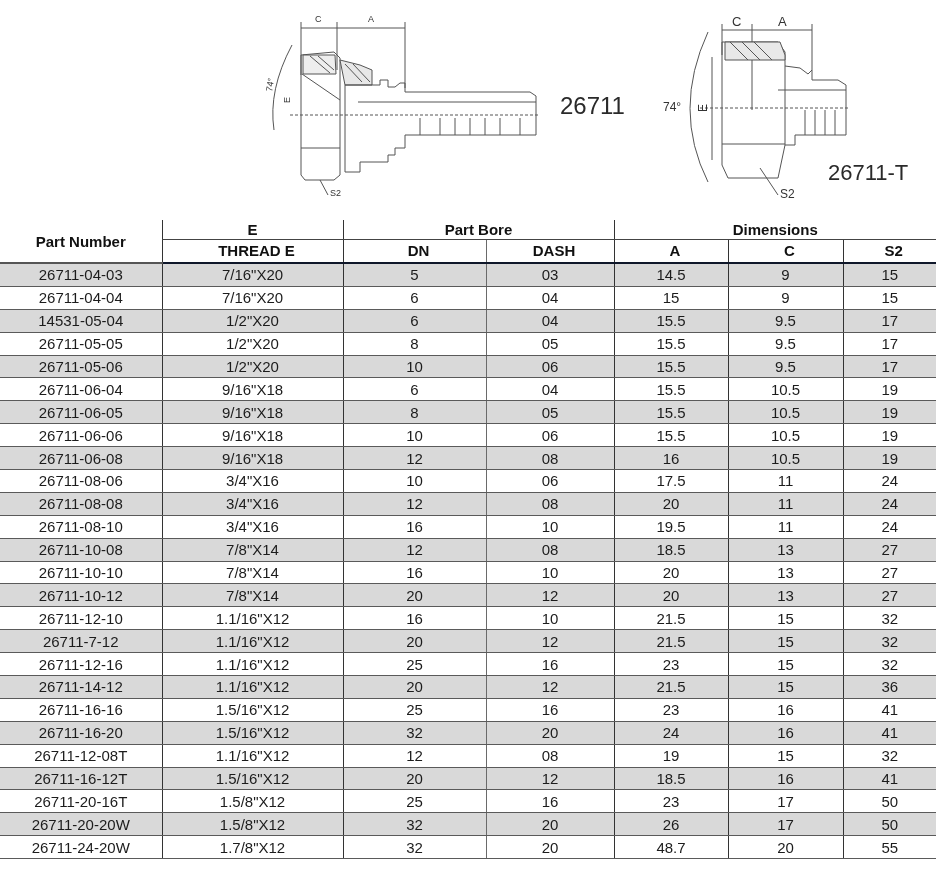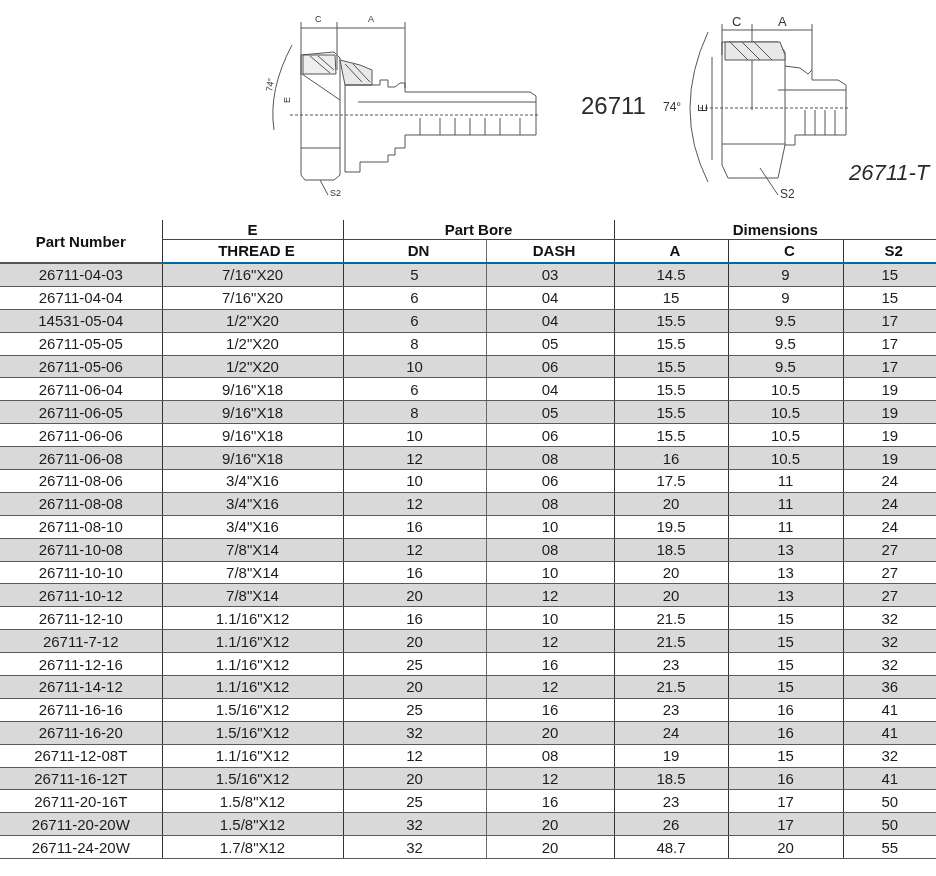--- a/index.html
+++ b/index.html
@@ -1,27 +1,27 @@
 <!DOCTYPE html>
 <html><head>
 <meta charset="utf-8">
 <style>
   html, body { margin:0; padding:0; background:#ffffff; }
   body { width:936px; height:876px; position:relative; overflow:hidden; font-family:"Liberation Sans", sans-serif; color:#1a1a1a; }
   .drawing { position:absolute; top:0; left:0; width:936px; height:212px; }
   .drawing svg { position:absolute; top:0; left:0; }
-  .dlabel { position:absolute; font-family:"Liberation Sans", sans-serif; color:#2a2a2a;margin-left:21px; }
+  .dlabel { position:absolute; font-family:"Liberation Sans", sans-serif; color:#2a2a2a; }
   .model1 { left:560px; top:92px; font-size:24px; }
-  .model2 { left:828px; top:160px; font-size:22px;font-style:italic; }
+  .model2 { left:828px; top:160px; font-size:22px; }
 
   table.spec { position:absolute; left:0; top:220px; width:936px; border-collapse:collapse; table-layout:fixed; font-size:15px; }
   table.spec th, table.spec td { padding:0; text-align:center; line-height:22px; height:22px; white-space:nowrap; }
   table.spec th { font-weight:bold; font-size:15px; color:#111; }
   table.spec thead tr.h1 th { height:19px; line-height:17px; border-bottom:1px solid #444; }
-  table.spec thead tr.h2 th { height:22px; line-height:20px; border-bottom:2px solid #0369a1;padding-left:8px; }
+  table.spec thead tr.h2 th { height:22px; line-height:20px; border-bottom:2px solid #0f172a;padding-left:8px; }
   table.spec th.pn { border-bottom:2px solid #555 !important; vertical-align:middle; }
   table.spec tbody td { border-bottom:1.3px solid #5a5a5a; color:#1c1c1c; height:21.9px; line-height:21px; }
   table.spec tbody tr.shade td { background:#d9d9d9; }
   .vl { border-left:1.2px solid #6a6a6a; }
   .vd { border-left:1.2px solid #333; }
 </style>
 </head>
 <body>
 
 <div class="drawing">

